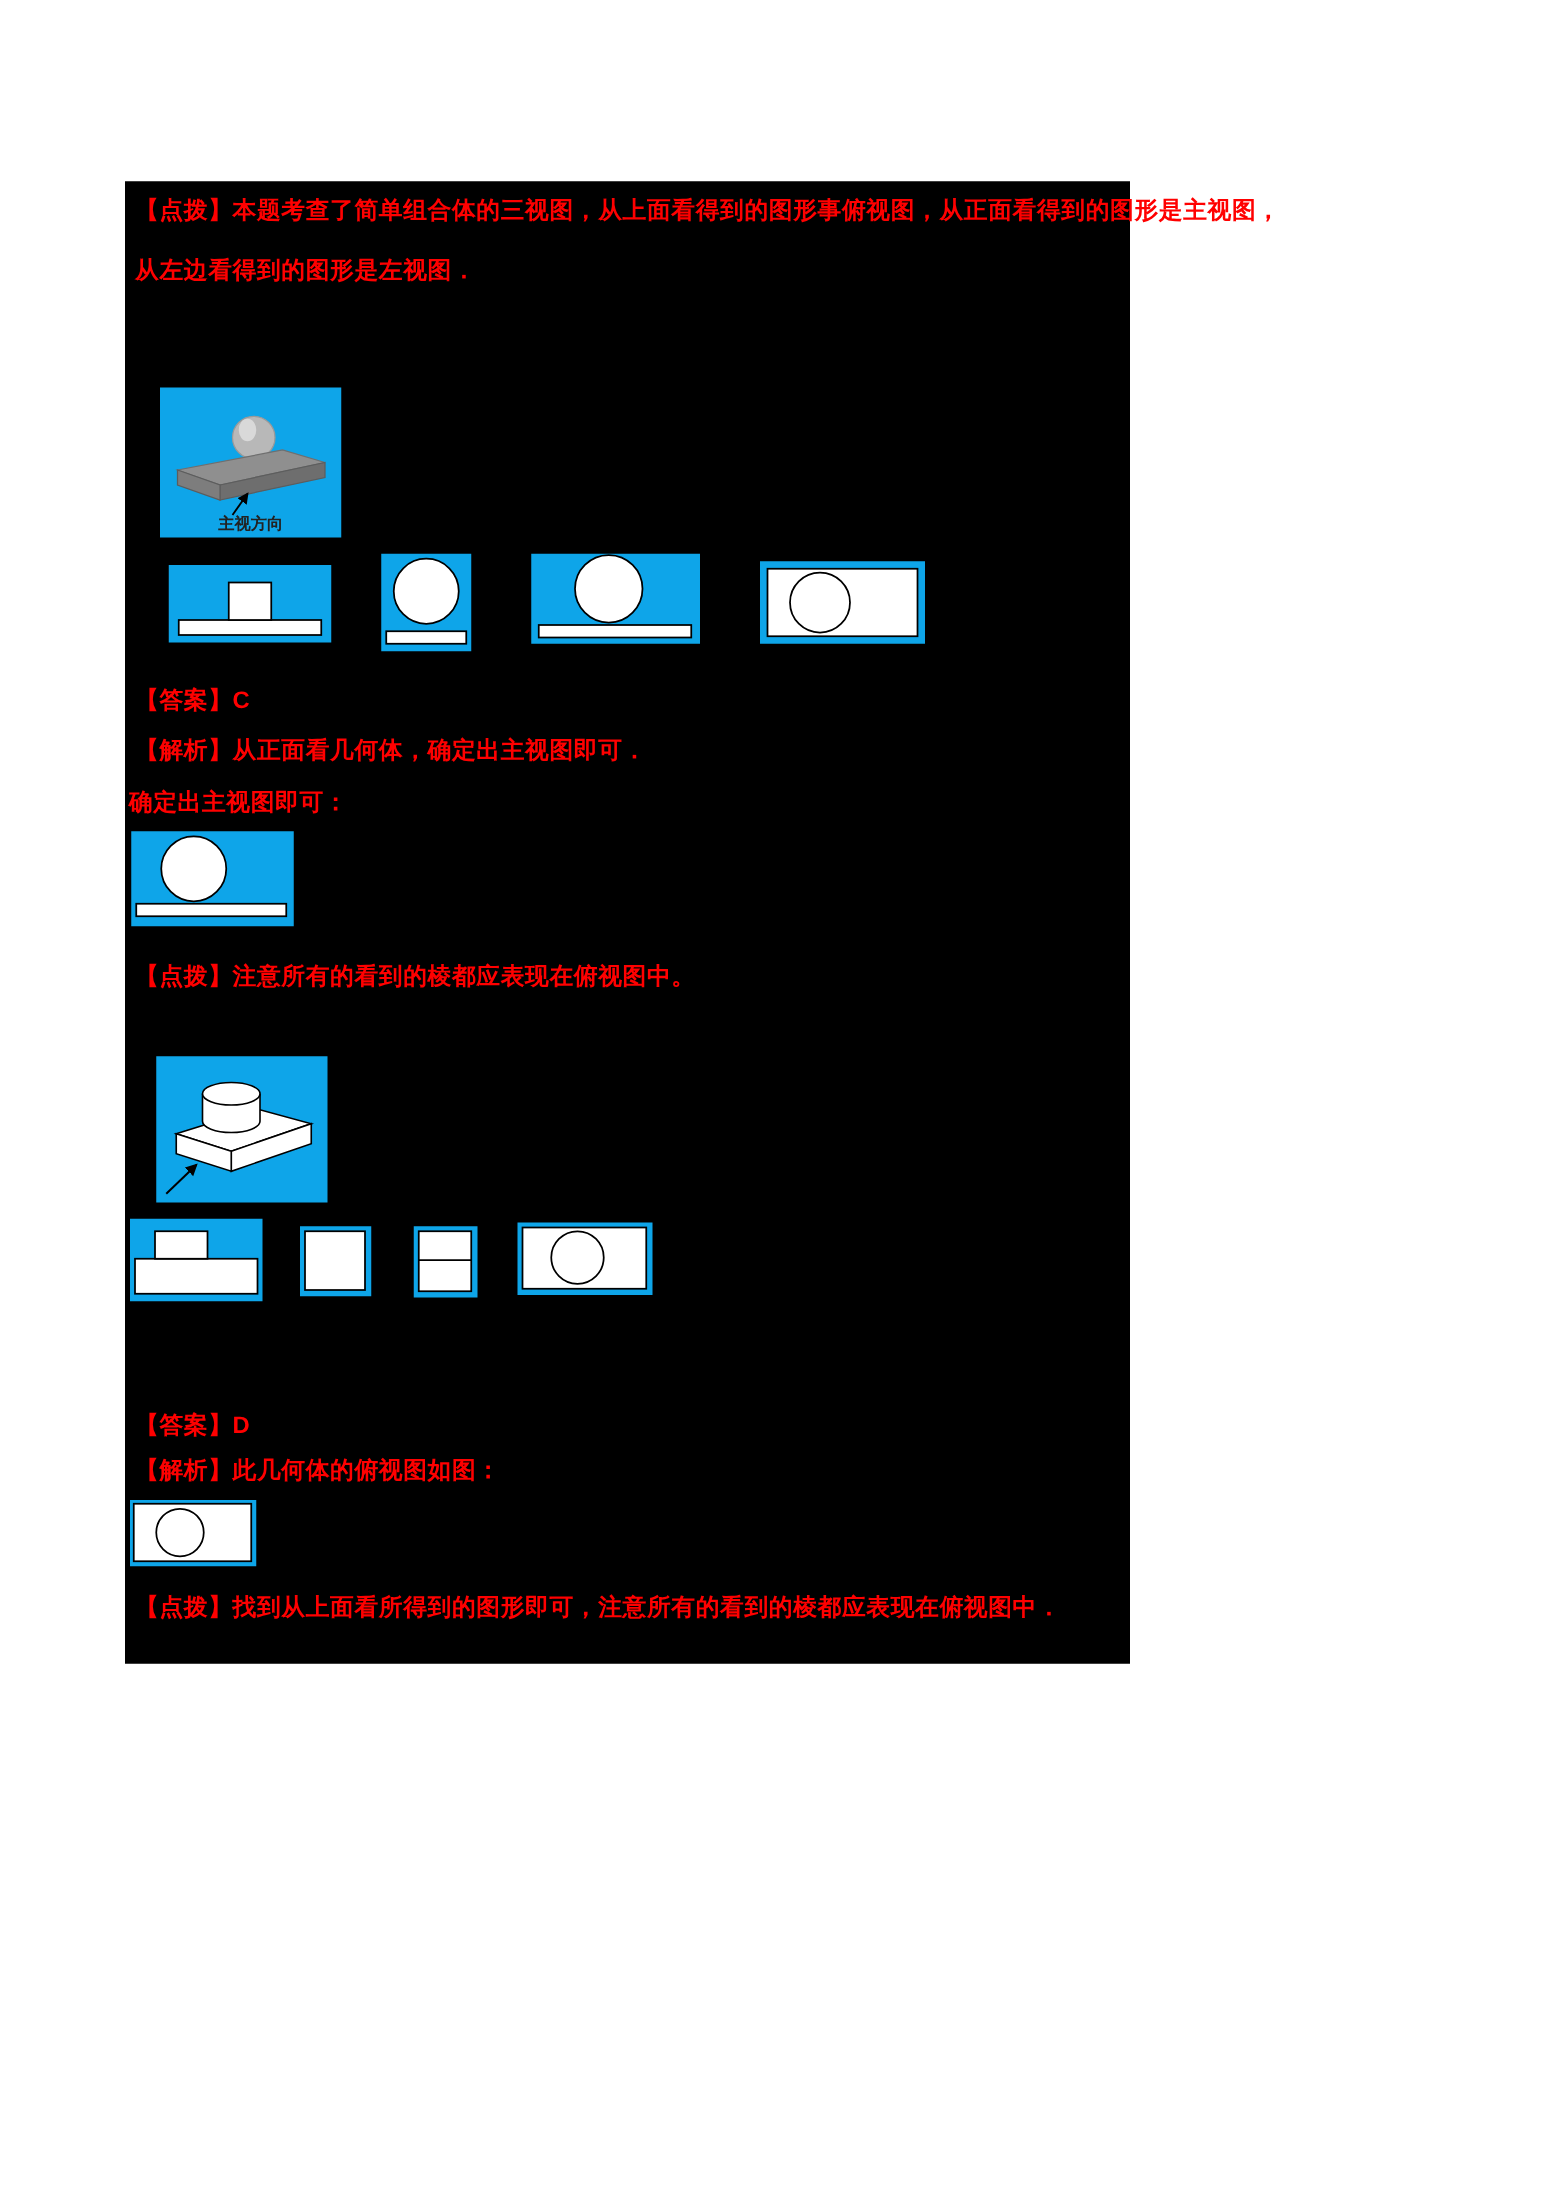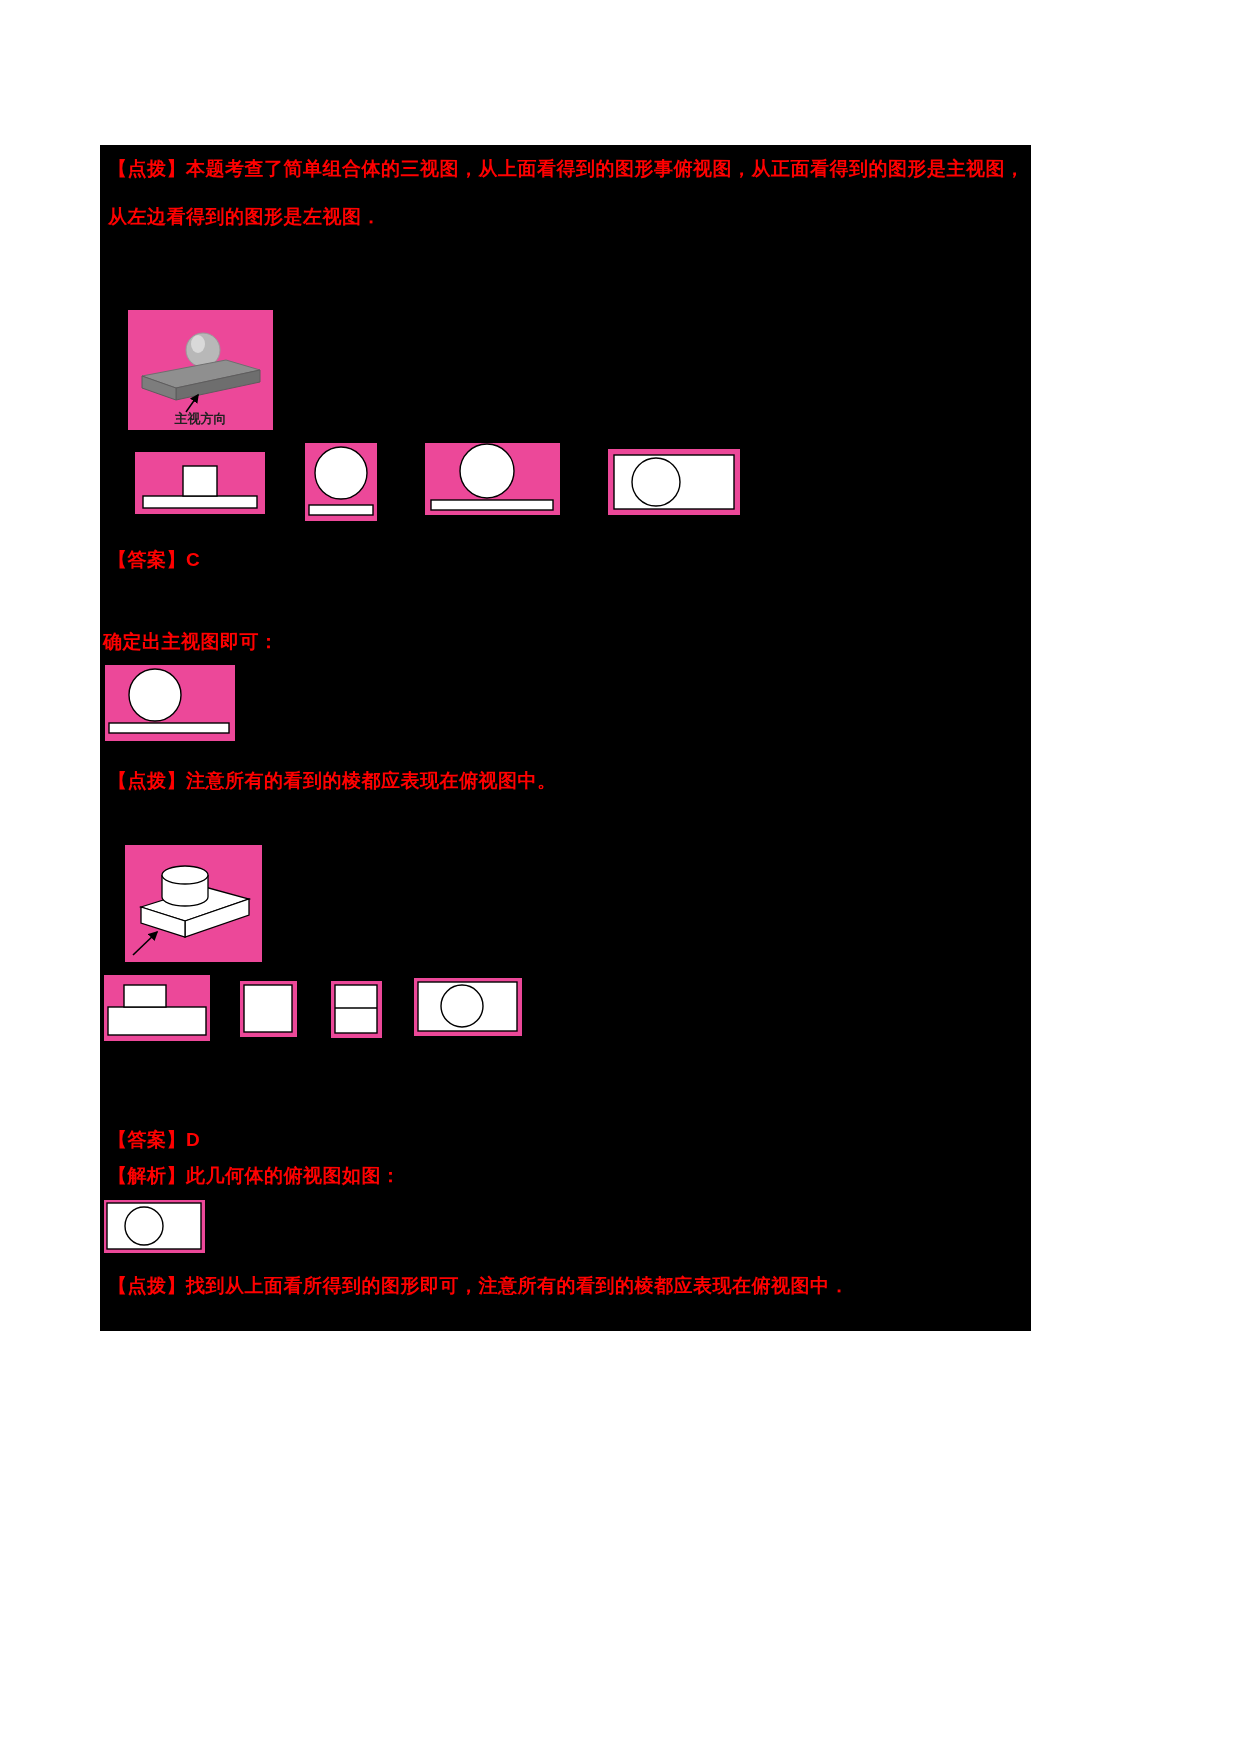--- a/index.html
+++ b/index.html
@@ -6,38 +6,38 @@
   body {
     width: 1240px; height: 1754px;
     background: #ffffff;
     font-family: "Liberation Sans", "DejaVu Sans", sans-serif;
     position: relative;
     overflow: hidden;
   }
   .panel {
     position: absolute;
     left: 100px; top: 145px;
-    width: 931px; height: 1186px;
+    width: 804px; height: 1186px;
     background: #000000;
   }
   .redtext {
     position: absolute;
     color: #ff0000;
     font-size: 19px;
     font-weight: bold;
     white-space: nowrap;
     letter-spacing: 0.5px;
   }
   .redtext.wrap {
     white-space: normal;
     line-height: 48px;
   }
   .figbox {
     position: absolute;
-    background: #ec4899;
+    background: #0ea5e9;
   }
   .figbox svg { display: block; width: 100%; height: 100%; }
   .figcaption {
     position: absolute;
     left: 50%; bottom: 2px;
     transform: translateX(-50%);
     font-size: 13px;
     color: #222222;
     white-space: nowrap;
     font-weight: bold;
@@ -90,20 +90,21 @@
 
   <div class="figbox" style="left:508px; top:304px; width:132px; height:66px;">
     <svg viewBox="0 0 132 66">
       <rect x="6" y="6" width="120" height="54" fill="#fff" stroke="#000" stroke-width="1.4"></rect>
       <circle cx="48" cy="33" r="24" fill="#fff" stroke="#000" stroke-width="1.4"></circle>
     </svg>
   </div>
 
   <div class="redtext" style="left:8px; top:402px;">【答案】C</div>
 
+  <div class="redtext" style="left:8px; top:442px;">【解析】从正面看几何体，确定出主视图即可．</div>
 
   <div class="redtext" style="left:3px; top:484px;">确定出主视图即可：</div>
 
   <div class="figbox" style="left:5px; top:520px; width:130px; height:76px;">
     <svg viewBox="0 0 130 76">
       <circle cx="50" cy="30" r="26" fill="#fff" stroke="#000" stroke-width="1.4"></circle>
       <rect x="4" y="58" width="120" height="10" fill="#fff" stroke="#000" stroke-width="1.4"></rect>
     </svg>
   </div>
 

